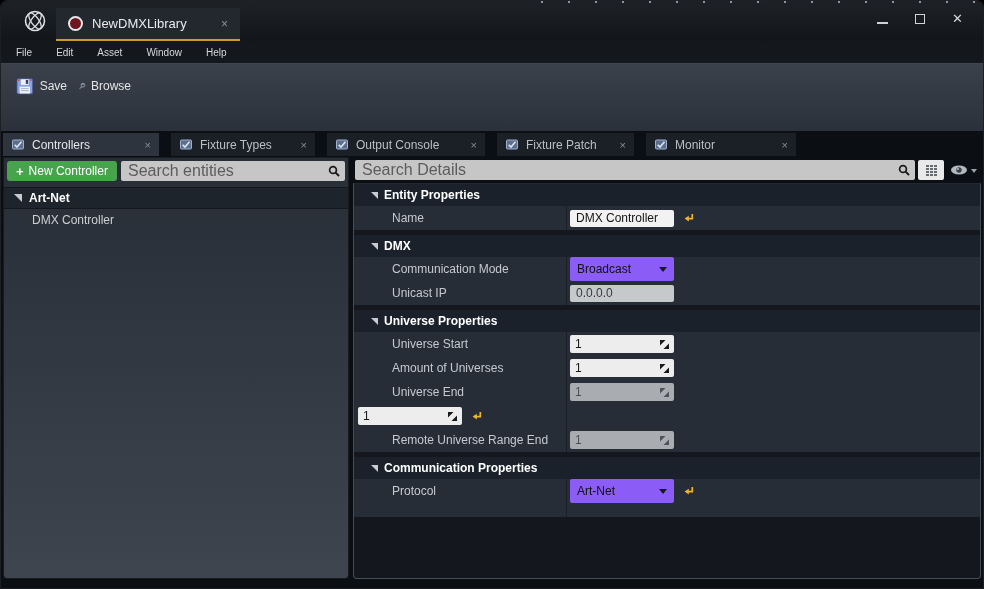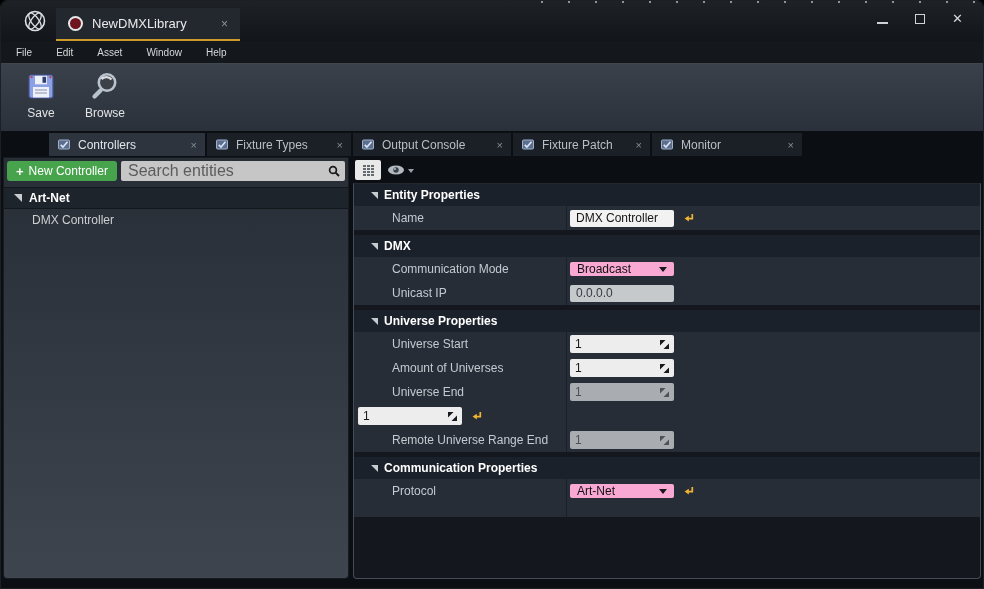--- a/index.html
+++ b/index.html
@@ -26,25 +26,25 @@
   .win-close { color:#d4d8dc; font-size:13px; line-height:10px; }
 
   
   .menubar { height:22px; background:#14171b; display:flex; align-items:center; padding-left:15px; }
   .menu-item { padding:0 12px; font-size:10px; color:#d6d8da; }
   .menu-item:first-child { padding-left:0; }
 
   
   .toolbar { height:68px; border-top:1px solid #40474f; background:linear-gradient(#3a414a,#2b313a);
     display:flex; align-items:flex-start; padding:7px 0 0 14px; gap:12px; }
-  .tool-btn { width:52px; display:flex; flex-direction:column; align-items:center; gap:5px; }
+  .tool-btn { width:52px; display:flex; flex-direction:row; align-items:center; gap:5px; }
   .tool-btn .tool-label { font-size:12px; color:#e2e4e6; }
 
   
-  .edit-tabs { height:25px; background:#0b0e12; display:flex; align-items:flex-end; gap:2px; padding-left:2px;margin-left:46px; }
+  .edit-tabs { height:25px; background:#0b0e12; display:flex; align-items:flex-end; gap:12px; padding-left:2px; }
   .etab { height:23px; display:flex; align-items:center; gap:7px; padding:0 8px;
     background:#1b2027; color:#b9bfc6; font-size:12px; }
   .etab.active { background:#2d343e; color:#e3e6e9; }
   .etab .tab-close { margin-left:auto; color:#868c94; font-size:11px; }
 
   
   .main { height:434px; display:flex; gap:4px; padding:1px 2px 11px 2px; background:#0b0e12; }
 
   
   .left-panel { width:346px; display:flex; flex-direction:column;
@@ -80,21 +80,21 @@
   .section-rows::before { content:""; position:absolute; left:212px; top:0; bottom:0; width:1px; background:#1a2028; }
   .prop-row { height:24px; display:flex; align-items:center; }
   .prop-label { width:212px; padding-left:38px; color:#c4cad0; font-size:12px; }
   .prop-value { flex:1; display:flex; align-items:center; gap:8px; padding-left:4px; }
 
   .field { width:104px; height:17px; border-radius:2px; font-size:12px; display:flex; align-items:center; }
   .field.text { background:#f2f2f2; color:#141414; padding:0 6px; }
   .field.text.disabled { background:#c6c9cc; color:#35393d; }
   .field.spin { background:#ededed; color:#17191c; padding:0 5px; justify-content:space-between; height:18px; }
   .field.spin.disabled { background:#a9adb1; color:#4e5358; }
-  .field.drop { background:#f9a8d4; color:#111; height:14px; padding:0 7px; justify-content:space-between; }
+  .field.drop { background:#8b5cf6; color:#111; height:24px; padding:0 7px; justify-content:space-between; }
   .drop-caret { width:0; height:0; border:4px solid transparent; border-top:5px solid #17191b; margin-top:5px; }
   .reset { color:#f0b433; display:flex; align-items:center; }
   .expand-tri { width:0; height:0; border-top:8px solid #c7cbd0; border-left:8px solid transparent; }
   .expand-tri.small { border-top-width:7px; border-left-width:7px; }
   .spin-glyph { color:inherit; }
 </style>
 </head>
 <body>
 
 <div class="screen">
@@ -214,20 +214,27 @@
           <span class="expand-tri"></span>
           <span>Art-Net</span>
         </div>
         <div class="list-item">
           <span>DMX Controller</span>
         </div>
       </div>
 
       <div class="right-panel">
         <div class="details-head">
+          <div class="searchbox">
+            <input type="text" placeholder="Search Details" style="">
+            <svg width="12" height="12" viewBox="0 0 12 12">
+              <circle cx="5" cy="5" r="3.4" fill="none" stroke="#1a1a1a" stroke-width="1.7"></circle>
+              <line x1="7.6" y1="7.6" x2="11" y2="11" stroke="#1a1a1a" stroke-width="2"></line>
+            </svg>
+          </div>
           <div class="grid-btn">
             <svg width="13" height="12" viewBox="0 0 13 12">
               <g stroke="#3a4046" stroke-width="1.4">
                 <line x1="1" y1="2" x2="12" y2="2"></line>
                   <line x1="1" y1="5" x2="12" y2="5"></line>
                 <line x1="1" y1="8" x2="12" y2="8"></line>
                   <line x1="1" y1="11" x2="12" y2="11"></line>
               </g>
               <g stroke="#e9e9e9" stroke-width="1">
                   <line x1="4.5" y1="0" x2="4.5" y2="12"></line>

